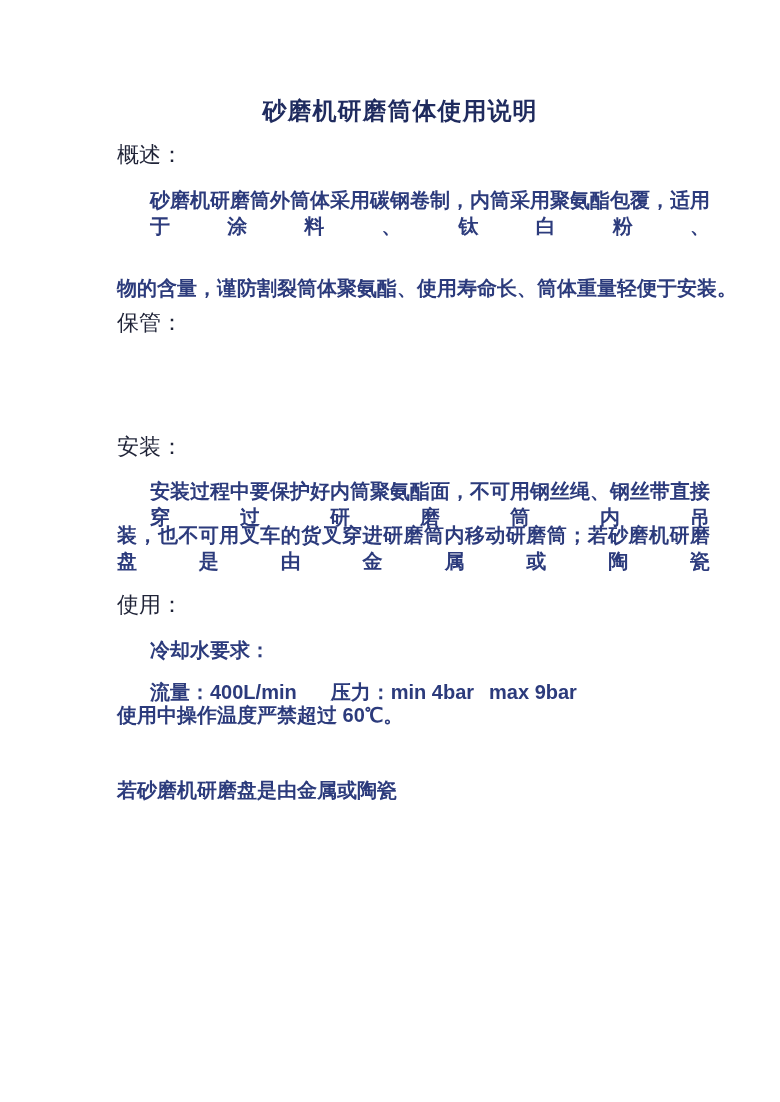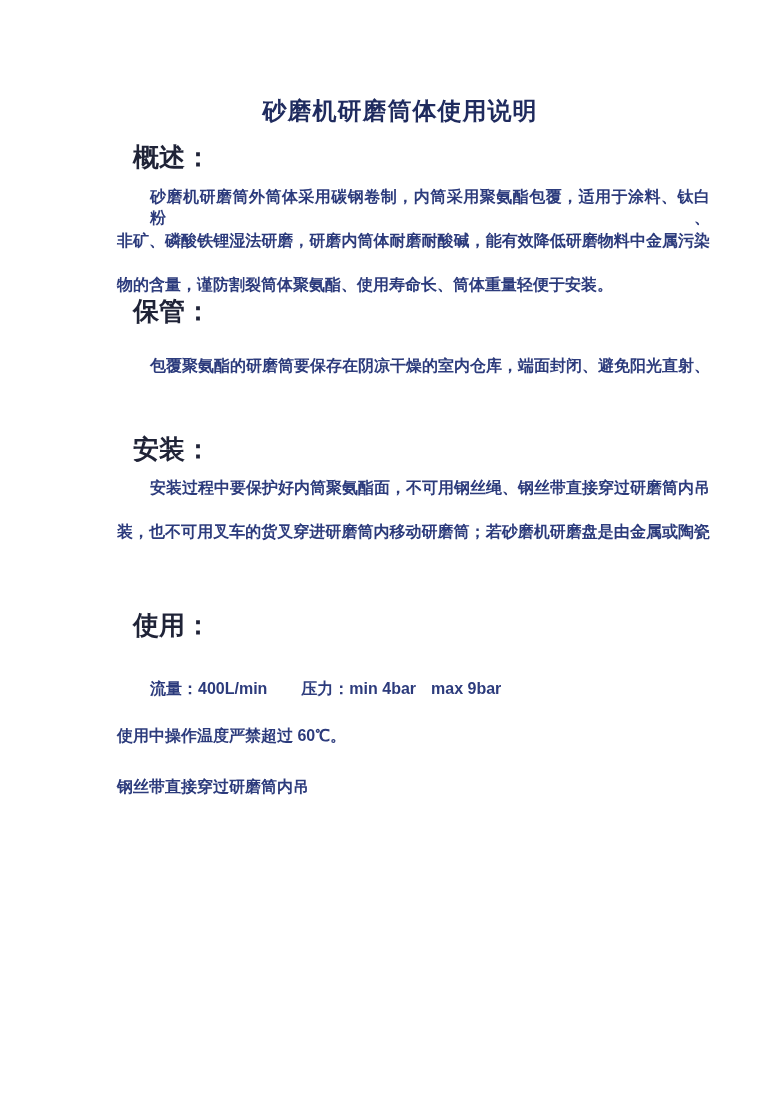--- a/index.html
+++ b/index.html
@@ -23,31 +23,30 @@
     text-align: center;
     font-size: 24px;
     font-weight: 700;
     letter-spacing: 1px;
     color: var(--title-color, #1f2b5e);
     line-height: 1.25;
   }
   .sec-heading {
     position: absolute;
     left: 117px;
-    font-size: 26px;
-    font-weight: 700;
+    font-size: 22px;
+    font-weight: 400;
     color: var(--heading-color, #1f2337);
     line-height: 1.2;
-    margin-left: 16px;
   }
   .body-line {
     position: absolute;
     left: 117px;
     width: 593px;
-    font-size: 16px;
+    font-size: 20px;
     font-weight: 700;
     color: var(--body-color, #2c3b7c);
     line-height: 1.3;
     white-space: nowrap;
   }
   .body-line.indent {
     left: 150px;
     width: 560px;
   }
   .body-line.justify {
@@ -61,33 +60,32 @@
 </style>
 </head>
 <body>
 
 <div class="page" style="--title-color: #1f2b5e; --heading-color: #1f2337; --body-color: #2c3b7c; --page-bg: #ffffff;">
 
   <div class="doc-title">砂磨机研磨筒体使用说明</div>
 
   <div class="sec-heading" style="top:142px">概述：</div>
   <div class="body-line indent justify" style="top:187px">砂磨机研磨筒外筒体采用碳钢卷制，内筒采用聚氨酯包覆，适用于涂料、钛白粉、</div>
-  <div class="body-line justify" style="top:231px">非矿、磷酸铁锂湿法研磨，研磨内筒体耐磨耐酸碱，能有效降低研磨物料中金属污染</div>
   <div class="body-line" style="top:275px">物的含量，谨防割裂筒体聚氨酯、使用寿命长、筒体重量轻便于安装。</div>
 
-  <div class="sec-heading" style="top:296px">保管：</div>
-  <div class="body-line indent justify" style="top:356px">包覆聚氨酯的研磨筒要保存在阴凉干燥的室内仓库，端面封闭、避免阳光直射、</div>
+  <div class="sec-heading" style="top:310px">保管：</div>
 
   <div class="sec-heading" style="top:434px">安装：</div>
   <div class="body-line indent justify" style="top:478px">安装过程中要保护好内筒聚氨酯面，不可用钢丝绳、钢丝带直接穿过研磨筒内吊</div>
   <div class="body-line justify" style="top:522px">装，也不可用叉车的货叉穿进研磨筒内移动研磨筒；若砂磨机研磨盘是由金属或陶瓷</div>
 
-  <div class="sec-heading" style="top:610px">使用：</div>
+  <div class="sec-heading" style="top:592px">使用：</div>
+  <div class="body-line indent" style="top:637px">冷却水要求：</div>
 
   <div class="body-line indent specs-row" style="top:679px">
     <span>流量：</span><span>400L/min</span><span class="gap-wide"></span><span>压力：</span><span>min 4bar</span><span class="gap-mid"></span><span>max 9bar</span>
   </div>
 
-  <div class="body-line" style="top:726px">使用中操作温度严禁超过 60℃。</div>
+  <div class="body-line" style="top:702px">使用中操作温度严禁超过 60℃。</div>
 
-  <div class="body-line" style="top:777px">钢丝带直接穿过研磨筒内吊</div>
+  <div class="body-line" style="top:777px">若砂磨机研磨盘是由金属或陶瓷</div>
 
 </div>
 
 </body></html>

